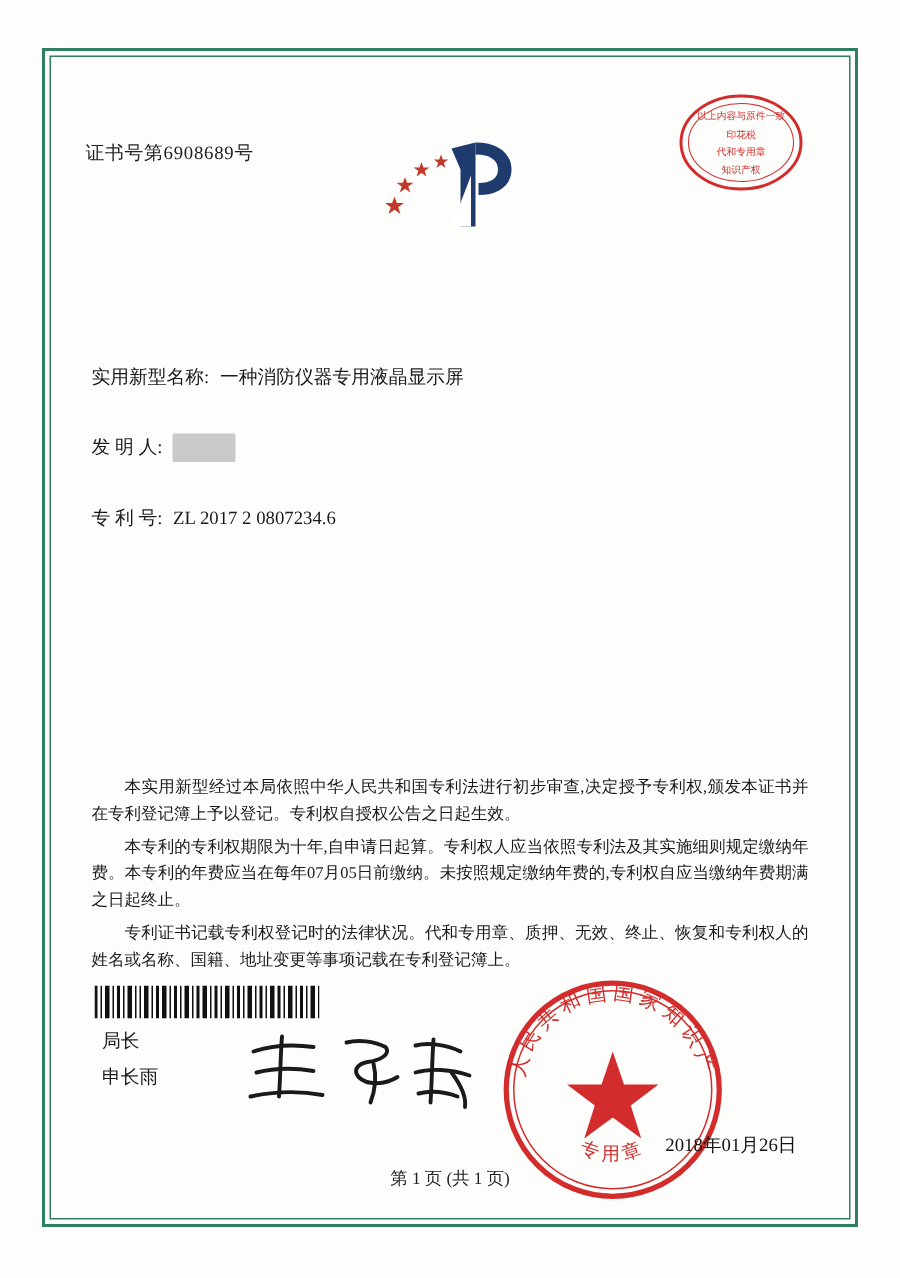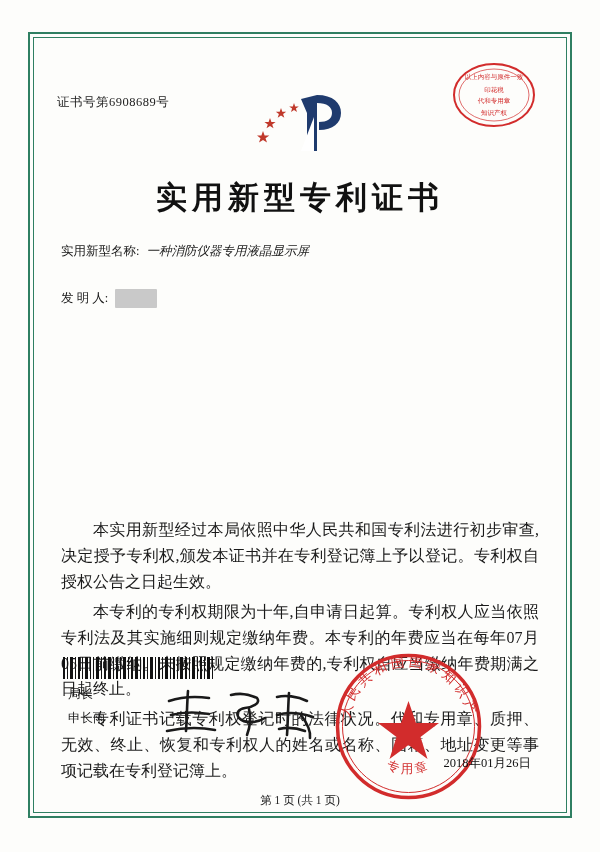--- a/index.html
+++ b/index.html
@@ -104,37 +104,36 @@
     margin-bottom: 28px;
     color: #1a1a1a;
     white-space: nowrap;
   }
   .field .lbl {
     display: inline-block;
   }
   .field .val {
     display: inline-block;
     margin-left: 4px;
-    font-style: italic;
   }
   .redacted {
     display: inline-block;
     background: #c9c9c9;
     color: transparent;
     border-radius: 1px;
     padding: 0 2px;
     user-select: none;
   }
 
   .paragraphs {
     position: absolute;
     left: 28px;
     right: 28px;
     top: 480px;
-    font-size: 16px;
+    font-size: 11px;
     line-height: 1.62;
     color: #1a1a1a;
     text-align: justify;
   }
   .paragraphs p {
     margin: 0 0 4px 0;
     text-indent: 2em;
   }
 
   
@@ -176,21 +175,21 @@
     right: 36px;
     top: 718px;
     font-size: 12.5px;
     color: #111;
   }
 
   .page-no {
     position: absolute;
     left: 0;
     right: 0;
-    bottom: 5px;
+    bottom: 20px;
     text-align: center;
     font-size: 11.5px;
     color: #222;
   }
 </style>
 </head>
 <body>
 
 <div class="page">
 
@@ -223,30 +222,33 @@
         <ellipse cx="43" cy="34" rx="35" ry="26" fill="none" stroke="#d22c2c" stroke-width="0.7"></ellipse>
         <g fill="#d22c2c" font-family="Liberation Serif, serif" font-size="6.5">
           <text x="43" y="18" text-anchor="middle">以上内容与原件一致</text>
           <text x="43" y="31" text-anchor="middle">印花税</text>
           <text x="43" y="42" text-anchor="middle">代和专用章</text>
           <text x="43" y="54" text-anchor="middle">知识产权</text>
         </g>
       </svg>
     </div>
 
-    <div class="title">实用新型专利证书</div>
 
     <div class="fields">
       <div class="field">
         <span class="lbl">实用新型名称:</span>
         <span class="val">一种消防仪器专用液晶显示屏</span>
       </div>
       <div class="field">
         <span class="lbl">发 明 人:</span>
         <span class="val redacted">陈志强</span>
+      </div>
+      <div class="field">
+        <span class="lbl">专 利 号:</span>
+        <span class="val">ZL 2017 2 0807234.6</span>
       </div>
     </div>
 
     <div class="paragraphs">
       <p>本实用新型经过本局依照中华人民共和国专利法进行初步审查,决定授予专利权,颁发本证书并在专利登记簿上予以登记。专利权自授权公告之日起生效。</p>
       <p>本专利的专利权期限为十年,自申请日起算。专利权人应当依照专利法及其实施细则规定缴纳年费。本专利的年费应当在每年07月05日前缴纳。未按照规定缴纳年费的,专利权自应当缴纳年费期满之日起终止。</p>
       <p>专利证书记载专利权登记时的法律状况。代和专用章、质押、无效、终止、恢复和专利权人的姓名或名称、国籍、地址变更等事项记载在专利登记簿上。</p>
     </div>
 
     <div class="barcode">

